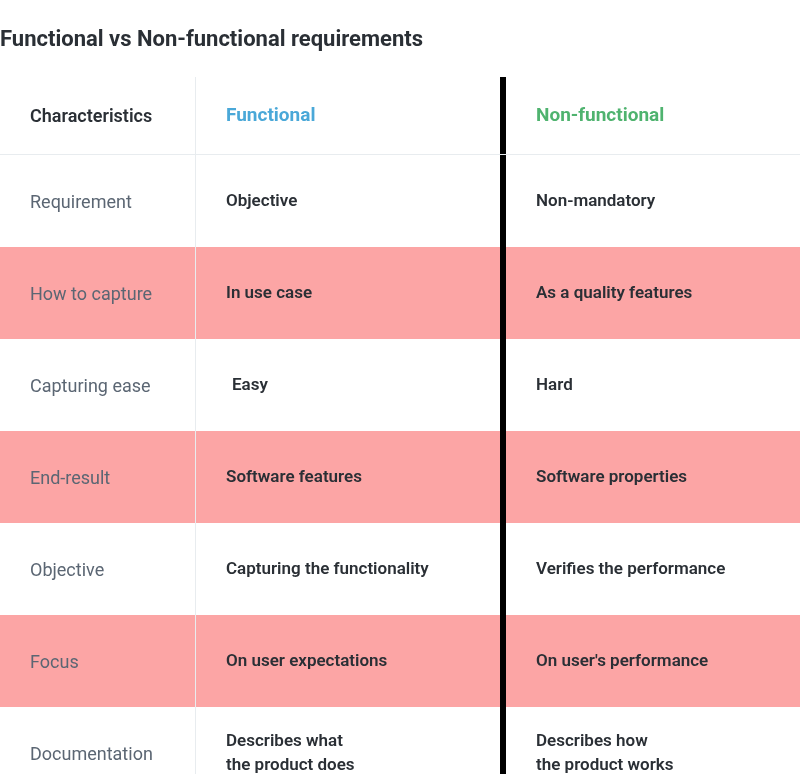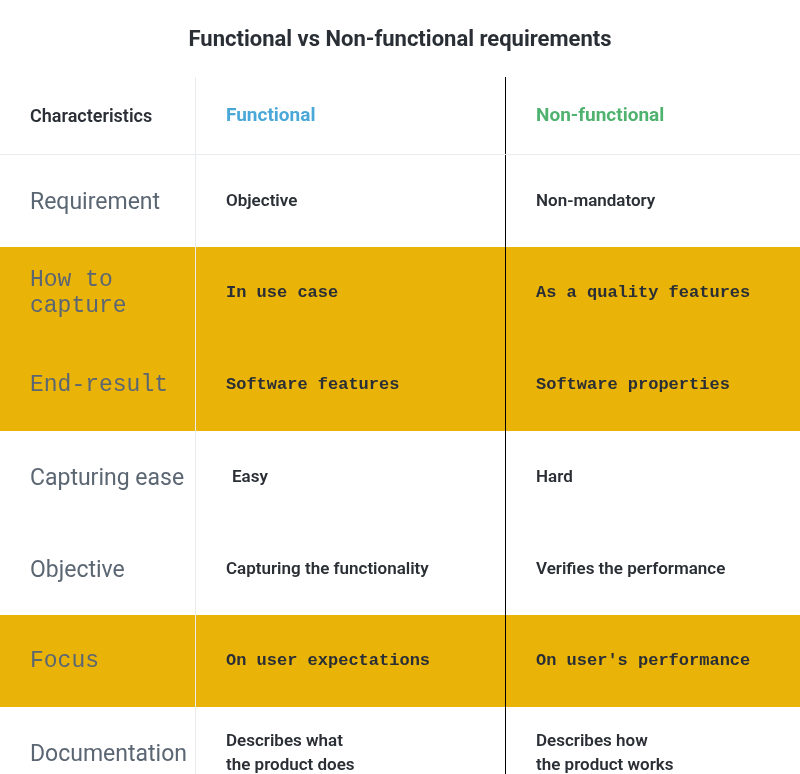--- a/index.html
+++ b/index.html
@@ -4,21 +4,21 @@
 <style>
   * { box-sizing: border-box; margin: 0; padding: 0; }
   body {
     font-family: -apple-system, BlinkMacSystemFont, "Segoe UI", Roboto, "Helvetica Neue", Arial, sans-serif;
     background: #ffffff;
     width: 800px;
     height: 774px;
     overflow: hidden;
   }
   .title {
-    text-align: center;
+    text-align: left;
     font-size: 22px;
     font-weight: 700;
     color: #2a2f35;
     padding: 26px 0 8px 0;
   }
   .table {
     width: 100%;
     margin-top: 18px;
   }
   .row {
@@ -26,39 +26,38 @@
     width: 100%;
     min-height: 92px;
     align-items: center;
     justify-content: flex-end;
   }
   .header-row {
     min-height: 78px;
     border-bottom: 1px solid #e8ecef;
   }
   .row-alt {
-    background: #eab308;
-    font-family: Liberation Mono, monospace;
+    background: #fca5a5;
   }
   .col-characteristic {
     width: 196px;
     padding-left: 30px;
     padding-right: 10px;
     border-right: 1px solid #e8ecef;
-    font-size: 23px;
+    font-size: 18px;
     color: #5b6673;
     font-weight: 400;
     display: flex;
     align-items: center;
     align-self: stretch;
   }
   .col-functional {
     width: 310px;
     padding-left: 30px;
-    border-right: 1px solid #000000;
+    border-right: 6px solid #000000;
     font-size: 17px;
     color: #2a2f35;
     font-weight: 600;
     display: flex;
     align-items: center;
     align-self: stretch;
     line-height: 1.4;
   }
   .col-nonfunctional {
     flex: 1;
@@ -108,30 +107,30 @@
     <div class="col-functional">Objective</div>
     <div class="col-nonfunctional">Non-mandatory</div>
   </div>
 
   <div class="row row-alt">
     <div class="col-characteristic">How to capture</div>
     <div class="col-functional">In use case</div>
     <div class="col-nonfunctional">As a quality features</div>
   </div>
 
+  <div class="row">
+    <div class="col-characteristic">Capturing ease</div>
+    <div class="col-functional ml-small">Easy</div>
+    <div class="col-nonfunctional">Hard</div>
+  </div>
+
   <div class="row row-alt">
     <div class="col-characteristic">End-result</div>
     <div class="col-functional">Software features</div>
     <div class="col-nonfunctional">Software properties</div>
-  </div>
-
-  <div class="row">
-    <div class="col-characteristic">Capturing ease</div>
-    <div class="col-functional ml-small">Easy</div>
-    <div class="col-nonfunctional">Hard</div>
   </div>
 
   <div class="row">
     <div class="col-characteristic">Objective</div>
     <div class="col-functional">Capturing the functionality</div>
     <div class="col-nonfunctional">Verifies the performance</div>
   </div>
 
   <div class="row row-alt">
     <div class="col-characteristic">Focus</div>

